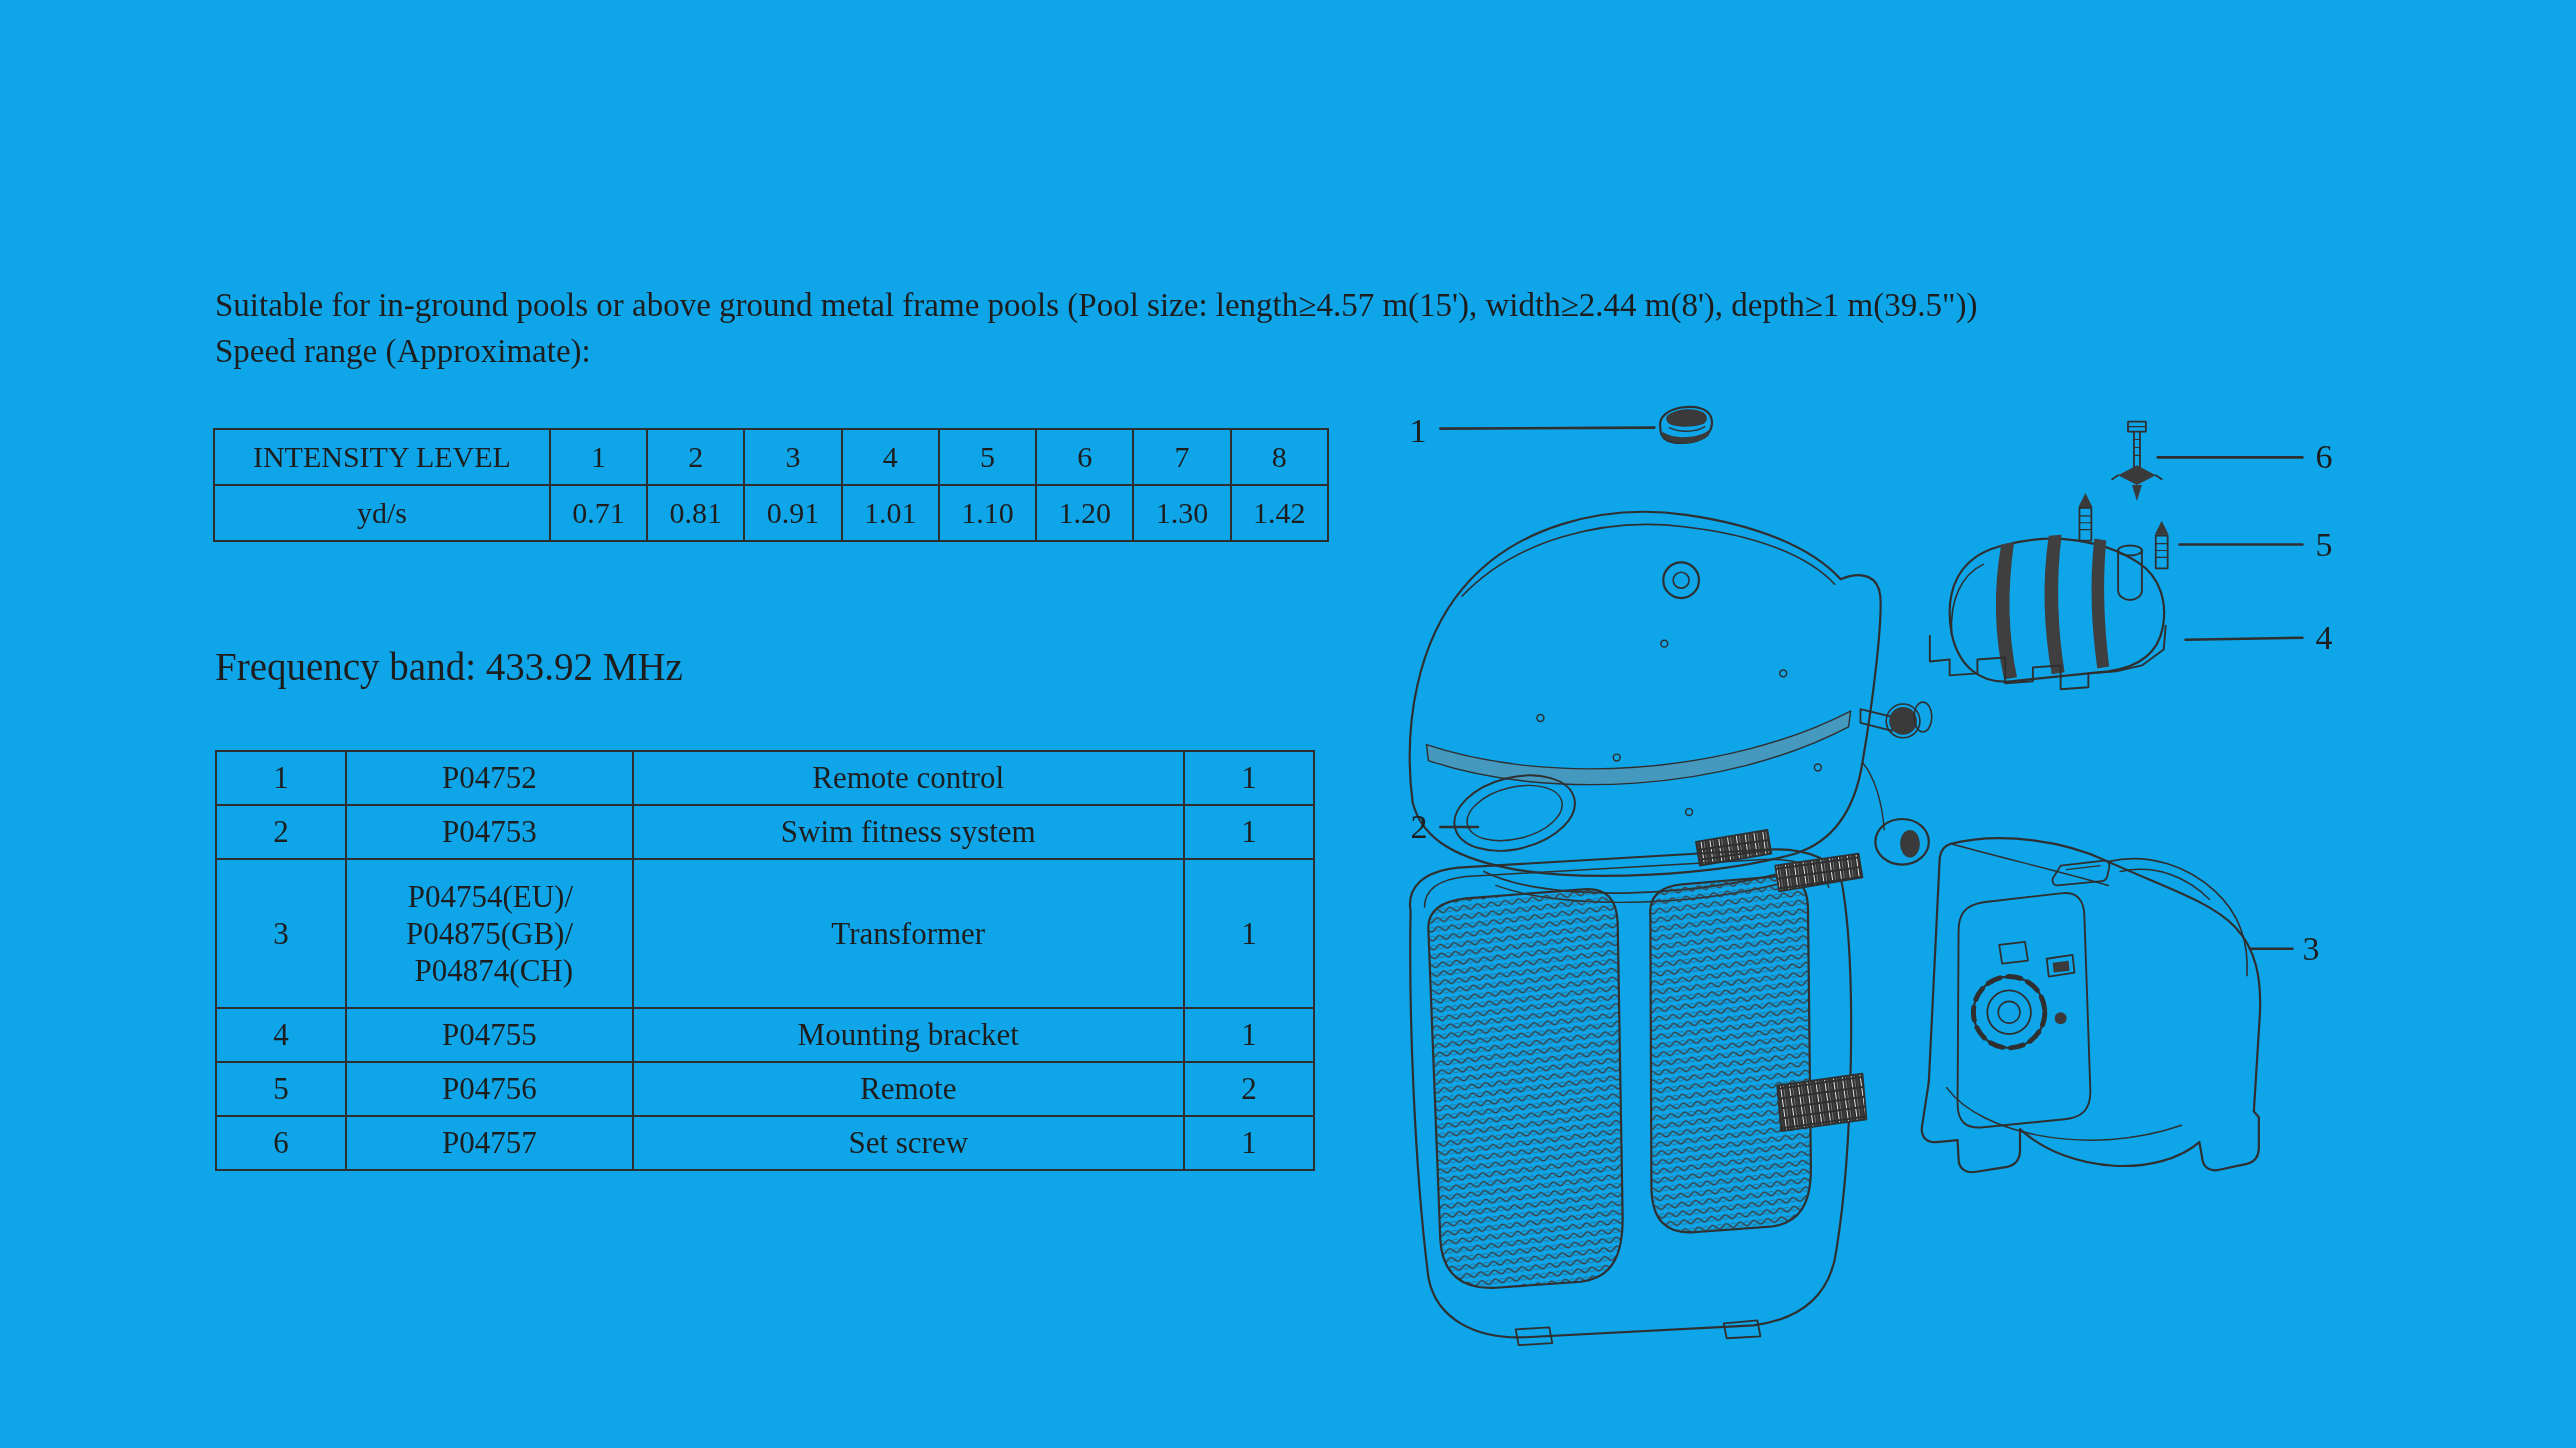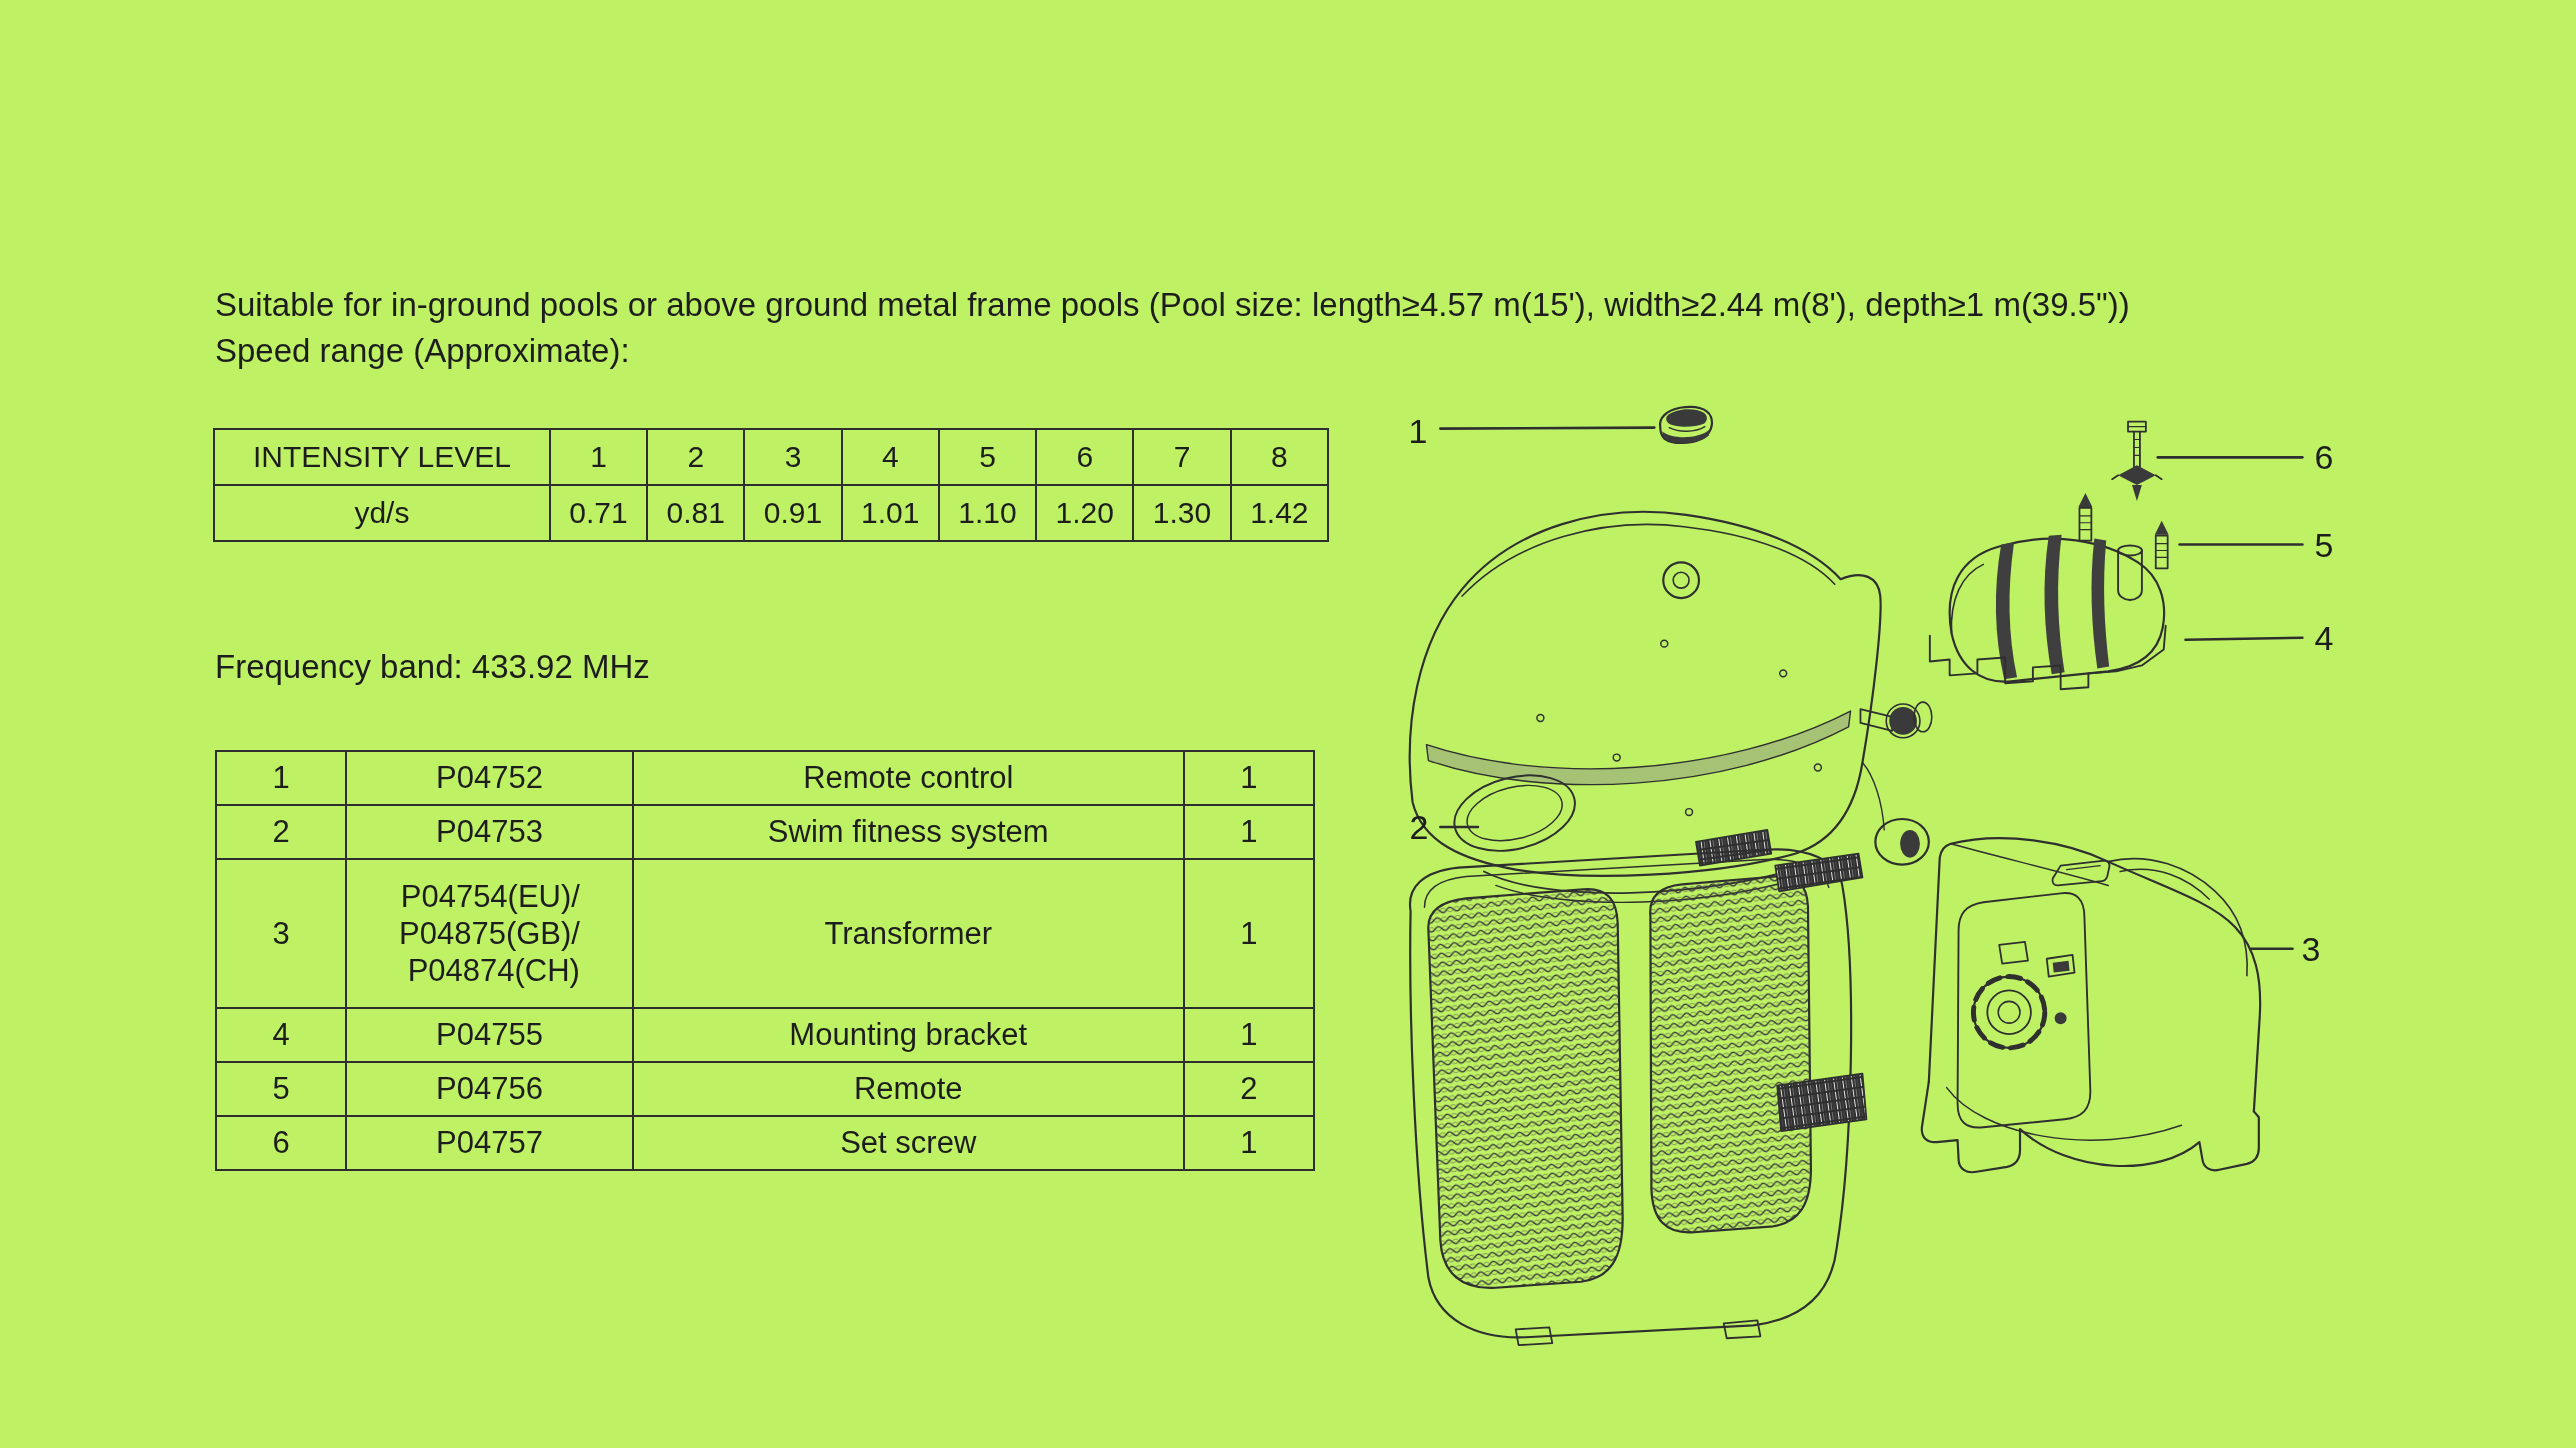--- a/index.html
+++ b/index.html
@@ -1,22 +1,22 @@
 <!DOCTYPE html>
 <html><head>
 <meta charset="utf-8">
 <style>
   html,body{margin:0;padding:0;background:#ffffff;}
   .page{
-    position:relative;width:2576px;height:1449px;background:#bef264;overflow:hidden;
-    font-family:Liberation Sans, sans-serif;color:#1d1d1d;
+    position:relative;width:2576px;height:1449px;background:#0ea5e9;overflow:hidden;
+    font-family:Liberation Serif, serif;color:#1d1d1d;
   }
   .intro{position:absolute;left:215px;top:282px;font-size:33px;line-height:46px;}
   .intro div{white-space:nowrap;}
-  .radio{position:absolute;left:215px;top:643px;font-size:33px;line-height:47px;}
+  .radio{position:absolute;left:215px;top:643px;font-size:39px;line-height:47px;}
   .radio div{white-space:nowrap;}
 
   table{border-collapse:collapse;table-layout:fixed;}
   td{border:2px solid #2e2e2e;text-align:center;vertical-align:middle;padding:8px 4px;overflow:hidden;}
 
   .t-int{position:absolute;left:213px;top:428px;width:1116px;font-size:30px;}
   .t-int tr{height:56px;}
 
   .t-parts{position:absolute;left:215px;top:750px;width:1100px;font-size:31px;}
   .t-parts .hdr td{font-weight:bold;}

